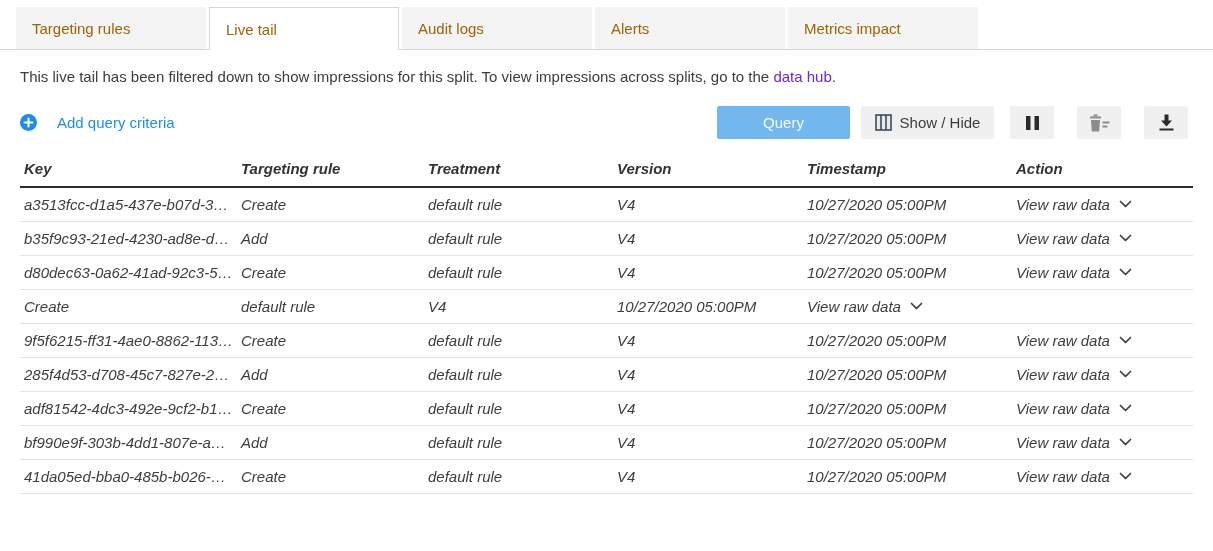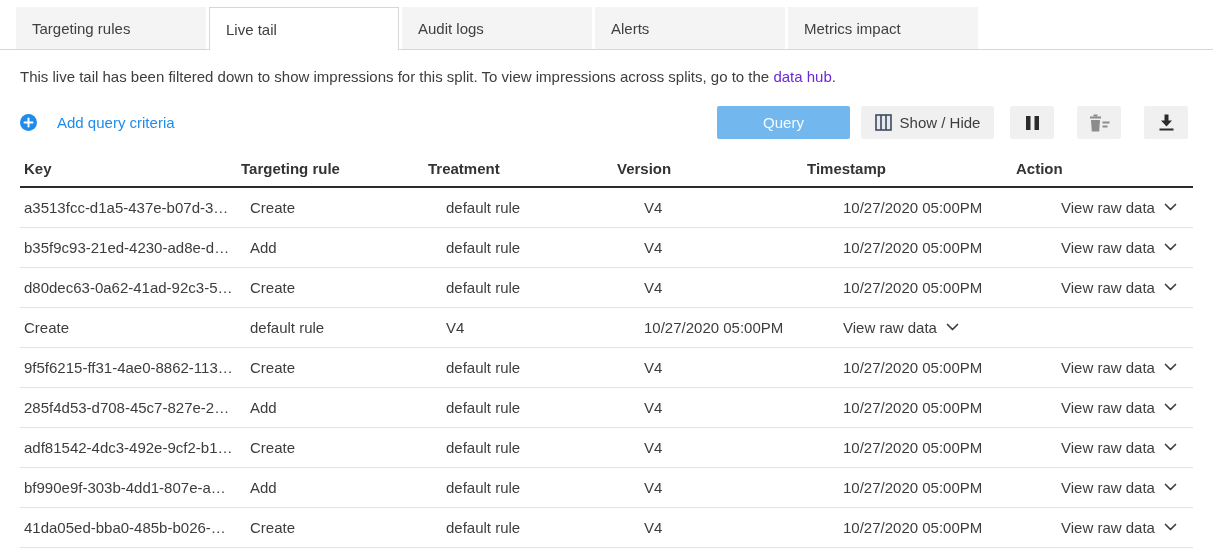--- a/index.html
+++ b/index.html
@@ -22,21 +22,21 @@
   }
   .tab {
     width: 190px;
     height: 42px;
     margin-right: 3px;
     background: #f4f4f4;
     display: flex;
     align-items: center;
     padding: 0 16px;
     font-size: 15px;
-    color: #404040;
+    color: #a16207;
     cursor: pointer;
     white-space: nowrap;
   }
   .tab.active {
     background: #ffffff;
     border: 1px solid #d7d7d7;
     border-bottom: none;
     height: 43px;
     margin-bottom: -1px;
     z-index: 2;
@@ -84,39 +84,38 @@
     color: #f7fbff;
   }
   .btn-gray { background: #f0f0f0; color: #3d3d3d; }
   .btn-showhide { width: 133px; margin-left: 11px; gap: 8px; }
   .btn-icon { width: 44px; }
   .btn-pause { margin-left: 16px; }
   .btn-trash { margin-left: 23px; }
   .btn-download { margin-left: 23px; }
 
   
-  .table { margin: 12px 20px 8px 20px; }
+  .table { margin: 12px 20px 8px 20px; font-style: italic; }
   .tr {
     display: grid;
     grid-template-columns: 217px 187px 189px 190px 209px 1fr;
     align-items: center;
   }
   .thead {
     height: 37px;
     border-bottom: 2px solid #2b2b2b;
     font-weight: 700;
     font-size: 15px;
     color: #333333;
   }
   .row {
-    height: 40px;
+    height: 34px;
     border-bottom: 1px solid #e3e3e3;
     font-size: 15px;
     color: #3d3d3d;
-    gap: 9px;
   }
   .td { padding-left: 4px; white-space: nowrap; overflow: hidden; }
   .action-link {
     display: inline-flex;
     align-items: center;
     gap: 9px;
     cursor: pointer;
     color: #3d3d3d;
   }
   .icon { display: inline-flex; align-items: center; justify-content: center; }

